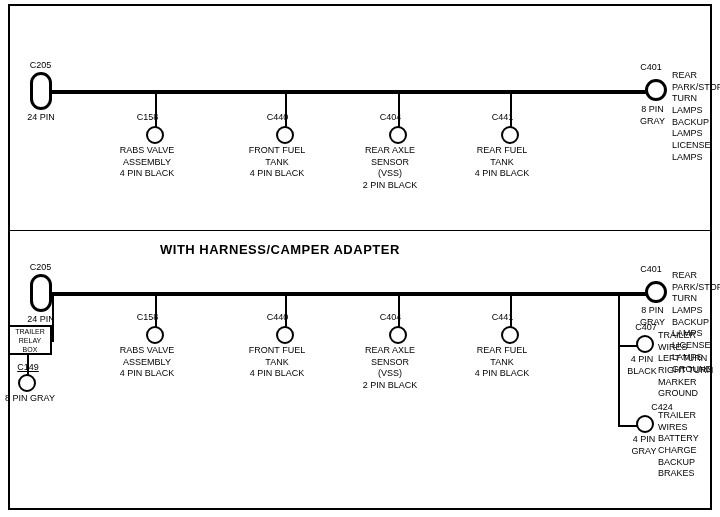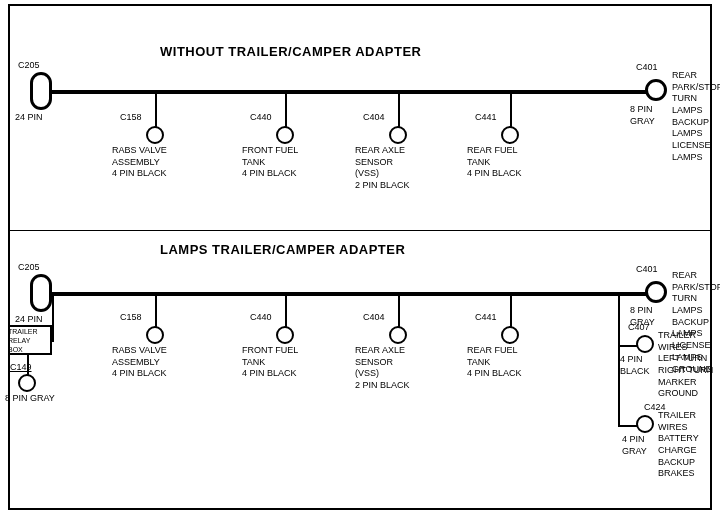--- a/index.html
+++ b/index.html
@@ -33,21 +33,21 @@
     }
     
     .wire-line {
       position: absolute;
       background: #000;
       height: 4px;
     }
     
     .label {
       position: absolute;
-      text-align: left;
+      text-align: center;
       line-height: 1.3;
       font-size: 9px;
     }
     .label-right {
       position: absolute;
       text-align: left;
       line-height: 1.3;
       font-size: 9px;
     }
     
@@ -57,21 +57,20 @@
     }
   </style>
 </head>
 <body>
 
 <div class="diagram-area">
 
   <div class="border-box" style="left:8px;top:4px;width:704px;height:506px;"></div>
 
 
-  <div class="section-label" style="top:44px;left:160px;">WITHOUT TRAILER/CAMPER ADAPTER</div>
 
   <div class="wire-line" style="top:90px;left:50px;width:598px;"></div>
 
   <div style="position:absolute;top:72px;left:30px;width:22px;height:38px;border-radius:11px;border:3px solid #000;background:#fff;"></div>
 
   <div class="label" style="top:60px;left:18px;width:45px;">C205</div>
 
   <div class="label" style="top:112px;left:15px;width:52px;">24 PIN</div>
 
   <div style="position:absolute;top:79px;left:645px;width:22px;height:22px;border-radius:50%;border:3px solid #000;background:#fff;"></div>
@@ -105,21 +104,21 @@
 
   <div style="position:absolute;top:92px;left:510px;width:2px;height:35px;background:#000;"></div>
 
   <div style="position:absolute;top:126px;left:501px;width:18px;height:18px;border-radius:50%;border:2px solid #000;background:#fff;"></div>
 
   <div class="label" style="top:112px;left:475px;width:55px;">C441</div>
   <div class="label" style="top:145px;left:467px;width:70px;">REAR FUEL<br>TANK<br>4 PIN BLACK</div>
 
   <div style="position:absolute;top:230px;left:8px;width:704px;height:1px;background:#000;"></div>
 
-  <div class="section-label" style="top:242px;left:160px;">LAMPS TRAILER/CAMPER ADAPTER</div>
+  <div class="section-label" style="top:242px;left:160px;">WITH HARNESS/CAMPER ADAPTER</div>
 
   <div class="wire-line" style="top:292px;left:50px;width:598px;"></div>
 
   <div style="position:absolute;top:274px;left:30px;width:22px;height:38px;border-radius:11px;border:3px solid #000;background:#fff;"></div>
 
   <div class="label" style="top:262px;left:18px;width:45px;">C205</div>
 
   <div class="label" style="top:314px;left:15px;width:52px;">24 PIN</div>
 
   <div style="position:absolute;top:292px;left:52px;width:2px;height:50px;background:#000;"></div>

